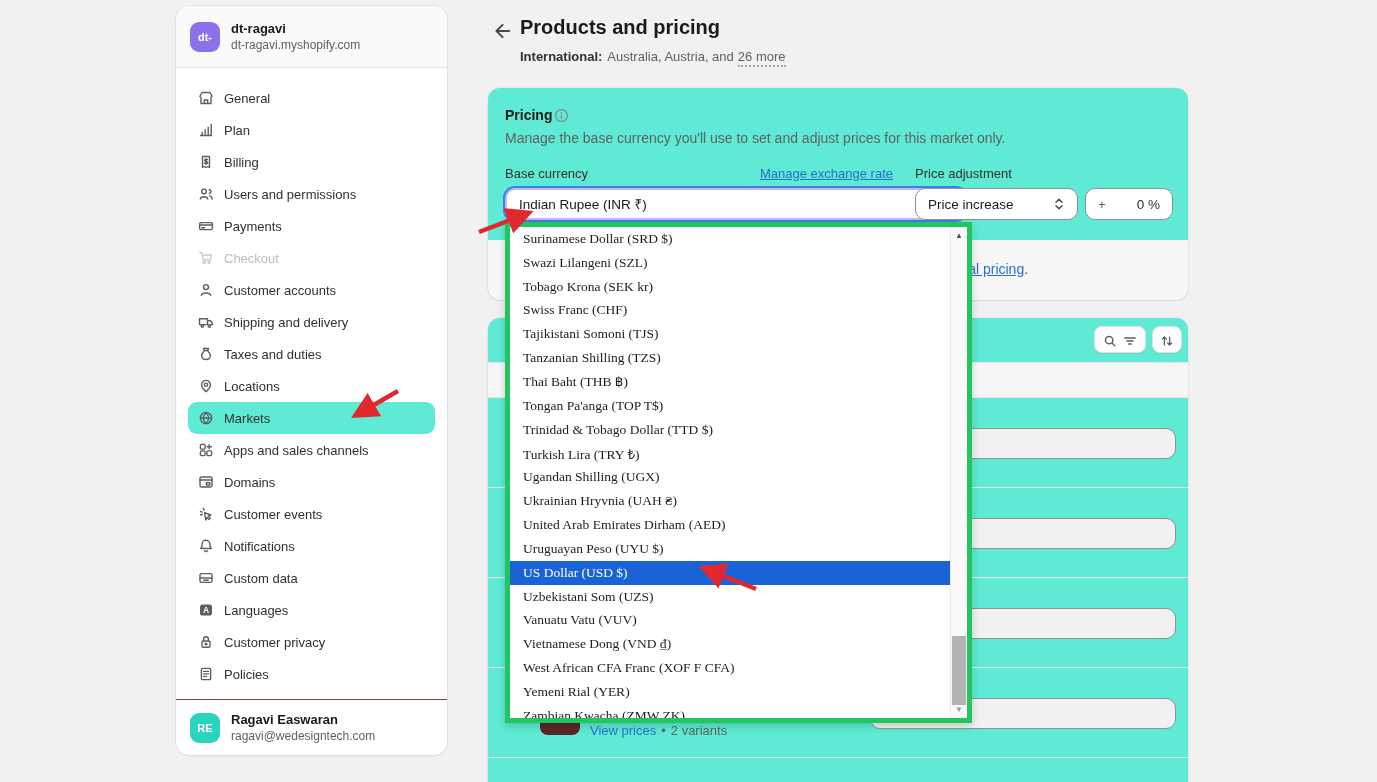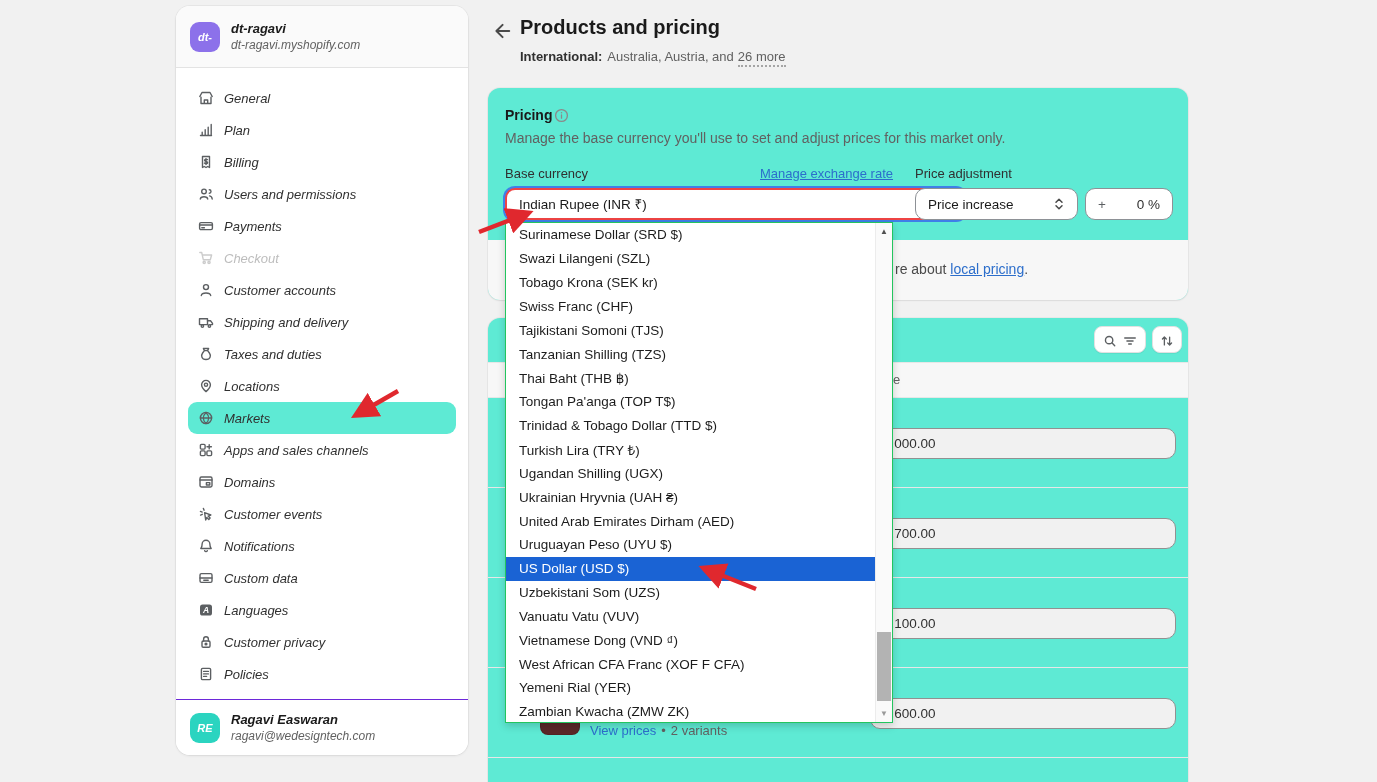--- a/index.html
+++ b/index.html
@@ -8,25 +8,24 @@
     position: relative;
     background:#f1f1f1;
     font-family:"Liberation Sans", sans-serif;
     color:#303030;
     overflow:hidden;
     font-size:13px;
   }
 
   
   #sidebar {
-    position:absolute; left:176px; top:6px; width:292px; height:749px;
+    position:absolute; left:176px; top:6px; width:271px; height:749px;
     background:#fff; border-radius:14px;
     box-shadow:0 0 0 1px rgba(0,0,0,.04), 0 1px 3px rgba(0,0,0,.07);
     z-index:10;
-    font-style:italic;
   }
   .store-header {
     height:62px; background:#fafafa; border-bottom:1px solid #e3e3e3;
     border-radius:14px 14px 0 0; display:flex; align-items:center;
     padding:0 14px; gap:11px;
   }
   .avatar {
     width:30px; height:30px; border-radius:9px; color:#fff; flex:0 0 30px;
     display:flex; align-items:center; justify-content:center;
     font-size:11px; font-weight:700;
@@ -70,21 +69,21 @@
   }
   #pricing-card { left:488px; top:88px; width:700px; height:212px; }
   .pc-title { position:absolute; left:17px; top:19px; font-size:14px; font-weight:700; color:#1a1a1a; }
   .info-icon { position:absolute; left:66px; top:20px; width:15px; height:15px; color:#8a8a8a; cursor:pointer; }
   .pc-desc { position:absolute; left:17px; top:42px; font-size:14px; color:#616161; white-space:nowrap; }
   .field-label { position:absolute; top:78px; font-size:13px; color:#303030;text-align:right; }
   .link { color:#2c6ecb; cursor:pointer; }
   .manage-link { position:absolute; right:295px; top:78px; font-size:13px;text-decoration:underline; }
   .base-select {
     position:absolute; left:17px; top:100px; width:461px; height:32px;
-    background:#fff; border:2px solid #ef4444; border-radius:10px;
+    background:#fff; border:2px solid #c4b5fd; border-radius:10px;
     box-shadow:0 0 0 2px #3f7fe8;
     display:flex; align-items:center; justify-content:space-between;
     padding:0 10px 0 12px; font-size:13.5px; color:#1a1a1a; cursor:pointer;
   }
   .mini-select {
     position:absolute; left:427px; top:100px; width:163px; height:32px;
     background:#fff; border:1px solid #8d9196; border-radius:10px;
     display:flex; align-items:center; justify-content:space-between;
     padding:0 10px 0 12px; font-size:13.5px; color:#1a1a1a; cursor:pointer;
   }
@@ -129,24 +128,25 @@
   .vp-line .variants { color:#616161; }
   .price-box {
     position:absolute; left:382px; top:30px; width:306px; height:31px;
     background:#f1f1f1; border:1px solid #919191; border-radius:10px;
     display:flex; align-items:center; padding:0 12px;
     font-size:13.5px; color:#303030; cursor:text;
   }
 
   
   #currency-dropdown {
-    position:absolute; left:505px; top:222px; width:388px; height:501px;
-    background:#fff; border:1px solid #22c55e;
+    position:absolute; left:505px; top:222px; width:467px; height:501px;
+    background:#fff; border:5px solid #22c55e;
     box-shadow:0 3px 8px rgba(0,0,0,.18);
     z-index:40;
+    font-family:Liberation Serif, serif;
   }
   #dd-options { position:absolute; left:0; top:0; right:17px; bottom:0; overflow:hidden; }
   .opt {
     height:23.85px; display:flex; align-items:center; padding-left:13px;
     font-size:13.5px; color:#1c1c1c; white-space:nowrap; cursor:default;
   }
   .opt.sel { color:#fff; }
   #dd-scrollbar {
     position:absolute; top:0; right:0; bottom:0; width:17px;
     background:#fafafa; border-left:1px solid #ececec;

